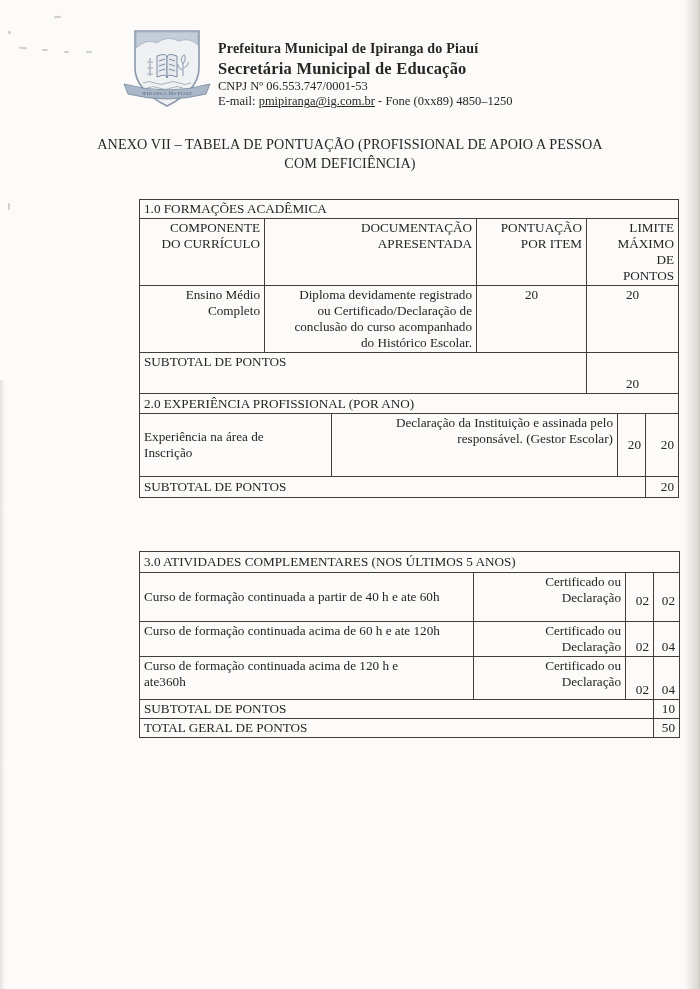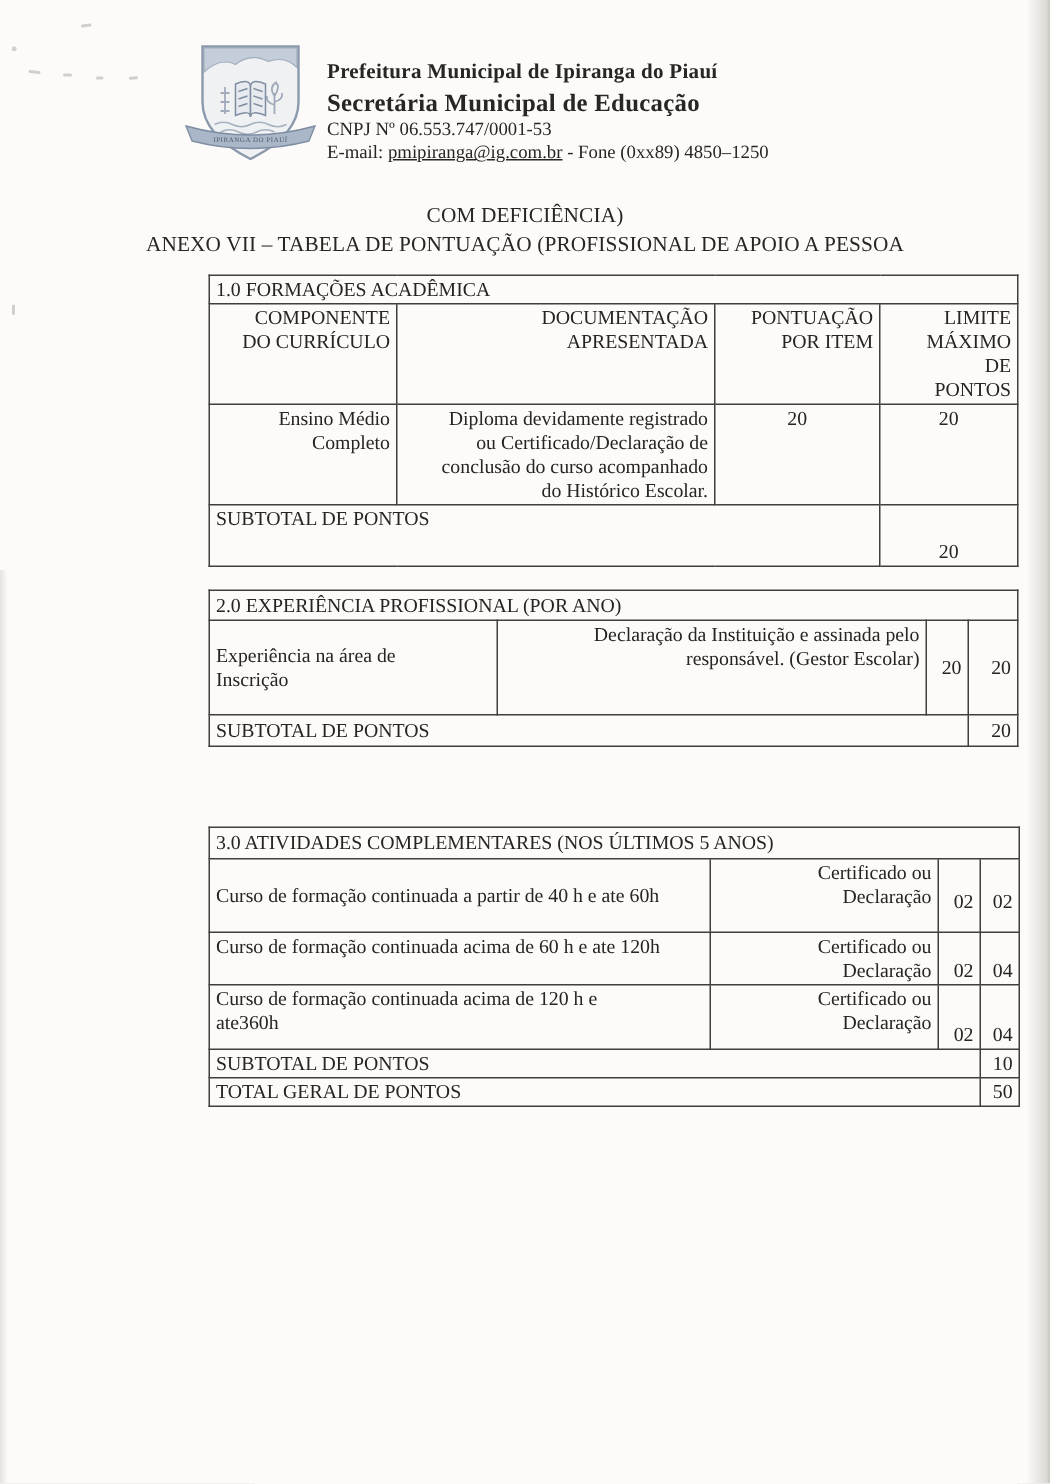--- a/index.html
+++ b/index.html
@@ -32,21 +32,21 @@
   table.t{position:absolute;border-collapse:collapse;table-layout:fixed;
     font-size:13.2px;line-height:16px;color:#262524;}
   table.t td{border:1.5px solid #413f3d;padding:1px 4px;white-space:pre-line;overflow:hidden;}
   td.sec{text-align:left;padding-left:5px;}
   .center{text-align:right;}
   .vtop{vertical-align:top;}
   .vmid{vertical-align:middle;}
   .vbot{vertical-align:bottom;}
   .numpad{text-align:center;vertical-align:top;padding-top:15px;}
   .subval{ text-align:center;vertical-align:bottom;padding-bottom:4px;}
-  .t1{left:139px;top:183px;width:539px;padding-left:46px;}
+  .t1{left:139px;top:199px;width:539px;padding-left:46px;}
   .t2{left:139px;top:393px;width:539px;}
   .t3{left:139px;top:551px;width:540px;}
 </style>
 </head>
 <body>
 
 <div class="page">
 
   <div class="edge-right"></div>
   <div class="edge-left"></div>
@@ -93,22 +93,22 @@
     </div>
     <div class="header-text">
       <div class="org">Prefeitura Municipal de Ipiranga do Piauí</div>
       <div class="dept">Secretária Municipal de Educação</div>
       <div class="hsmall">CNPJ Nº 06.553.747/0001-53</div>
       <div class="hsmall"><span>E-mail: </span><span class="email-underline">pmipiranga@ig.com.br</span><span> - Fone (0xx89) 4850–1250</span></div>
     </div>
   </header>
 
   <div class="doc-title">
+    <div>ANEXO VII – TABELA DE PONTUAÇÃO (PROFISSIONAL DE APOIO A PESSOA</div>
     <div>COM DEFICIÊNCIA)</div>
-    <div>ANEXO VII – TABELA DE PONTUAÇÃO (PROFISSIONAL DE APOIO A PESSOA</div>
   </div>
 
   <table class="t t1">
     <colgroup>
         <col style="width:125px">
         <col style="width:212px">
         <col style="width:110px">
         <col style="width:92px">
       </colgroup>
     <tbody>

